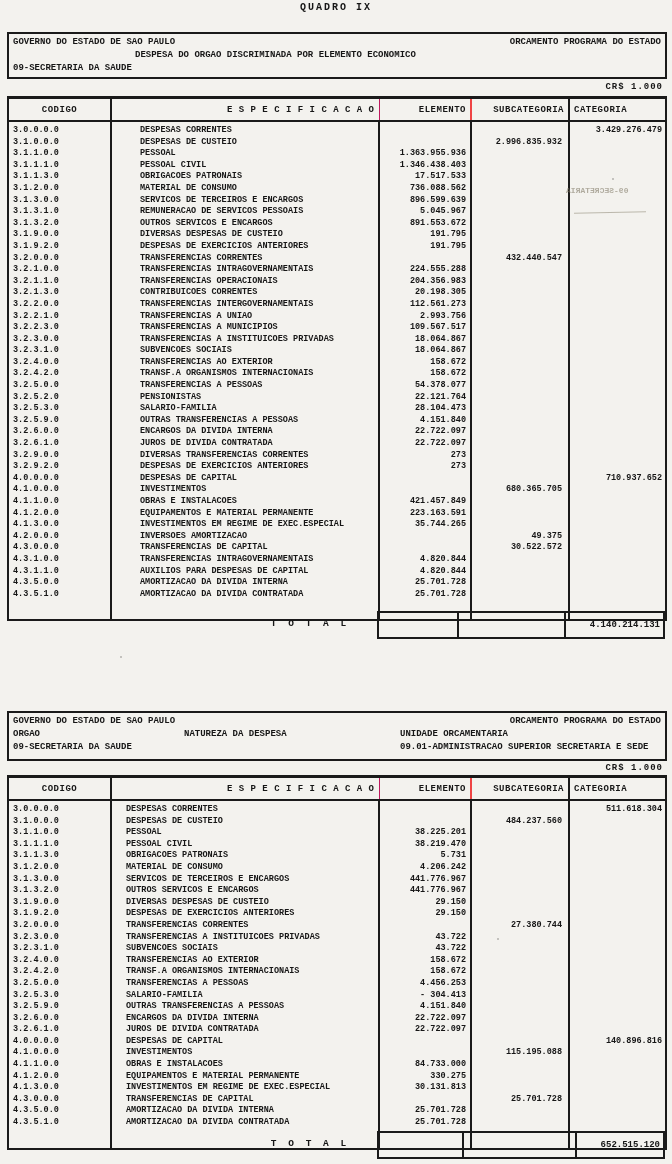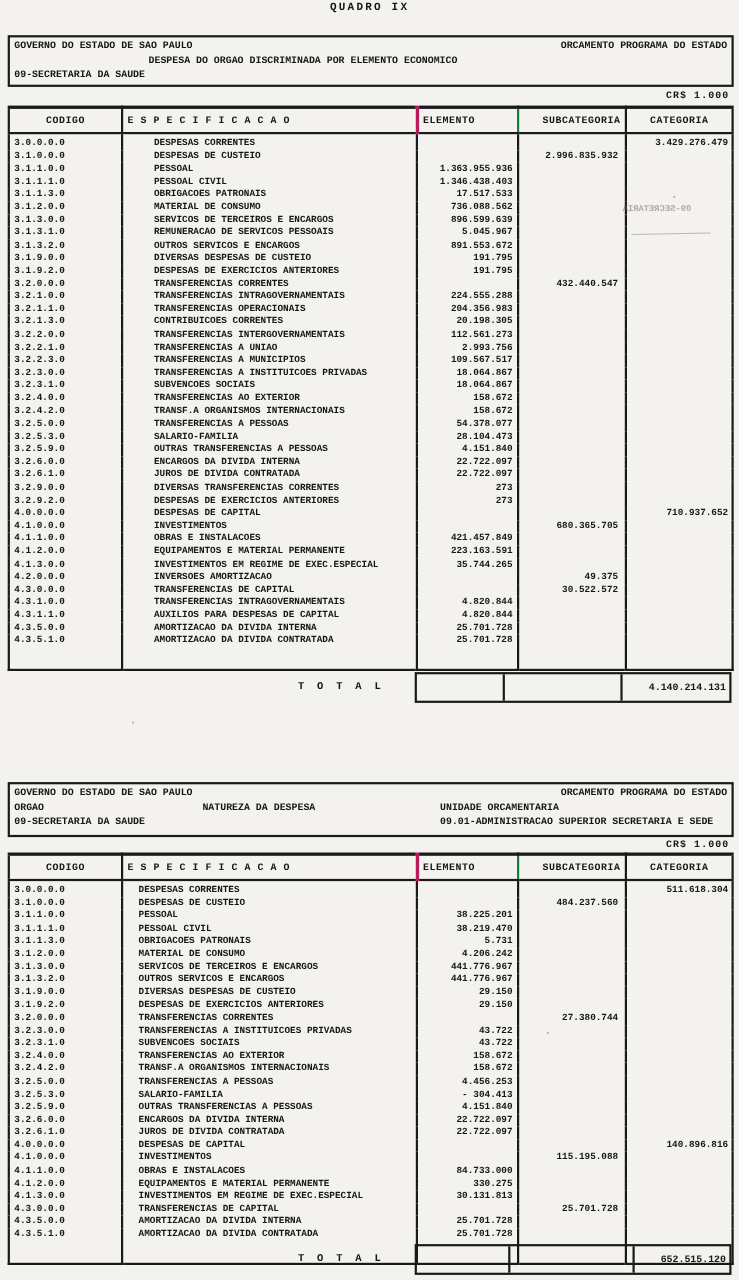--- a/index.html
+++ b/index.html
@@ -52,24 +52,24 @@
   .budget-table col.w2{width:92px;}
   .budget-table col.w3{width:98px;}
   .budget-table col.w4{width:97px;}
   .budget-table{border:2px solid #1a1a1a;border-top:3px solid #1a1a1a;}
   .budget-table th{
     border-bottom:2px solid #1a1a1a;
     font-size:9px;height:21px;padding:0 4px;
     letter-spacing:0.5px;
   }
   .budget-table th.c0{text-align:center;border-right:2px solid #1a1a1a;margin-top:32px;}
-  .budget-table th.c1{text-align:left;border-right:3px solid #be185d;}
-  .budget-table th.c2{text-align:left;border-right:2px solid #15803d;}
+  .budget-table th.c1{text-align:right;border-right:1px solid #be185d;}
+  .budget-table th.c2{text-align:right;border-right:2px solid #ef4444;}
   .budget-table th.c3{text-align:right;border-right:2px solid #1a1a1a;}
-  .budget-table th.c4{text-align:center;}
+  .budget-table th.c4{text-align:left;}
   .budget-table td{
     font-size:8.5px;line-height:11.6px;padding:0;
     white-space:nowrap;overflow:hidden;
   }
   .budget-table td.c0{padding-left:4px;border-right:2px solid #1a1a1a;}
   .budget-table td.c1{padding-left:28px;border-right:2px solid #1a1a1a;}
   #table-x td.c1{padding-left:14px;}
   .budget-table td.c2{text-align:right;padding-right:4px;border-right:2px solid #1a1a1a;}
   .budget-table td.c3{text-align:right;padding-right:6px;border-right:2px solid #1a1a1a;}
   .budget-table td.c4{text-align:right;padding-right:3px;}
@@ -303,20 +303,27 @@
           <td class="c4"></td>
         </tr>
         <tr>
           <td class="c0">3.2.5.0.0</td>
           <td class="c1">TRANSFERENCIAS A PESSOAS</td>
           <td class="c2">54.378.077</td>
           <td class="c3"></td>
           <td class="c4"></td>
         </tr>
         <tr>
+          <td class="c0">3.2.5.2.0</td>
+          <td class="c1">PENSIONISTAS</td>
+          <td class="c2">22.121.764</td>
+          <td class="c3"></td>
+          <td class="c4"></td>
+        </tr>
+        <tr>
           <td class="c0">3.2.5.3.0</td>
           <td class="c1">SALARIO-FAMILIA</td>
           <td class="c2">28.104.473</td>
           <td class="c3"></td>
           <td class="c4"></td>
         </tr>
         <tr>
           <td class="c0">3.2.5.9.0</td>
           <td class="c1">OUTRAS TRANSFERENCIAS A PESSOAS</td>
           <td class="c2">4.151.840</td>

